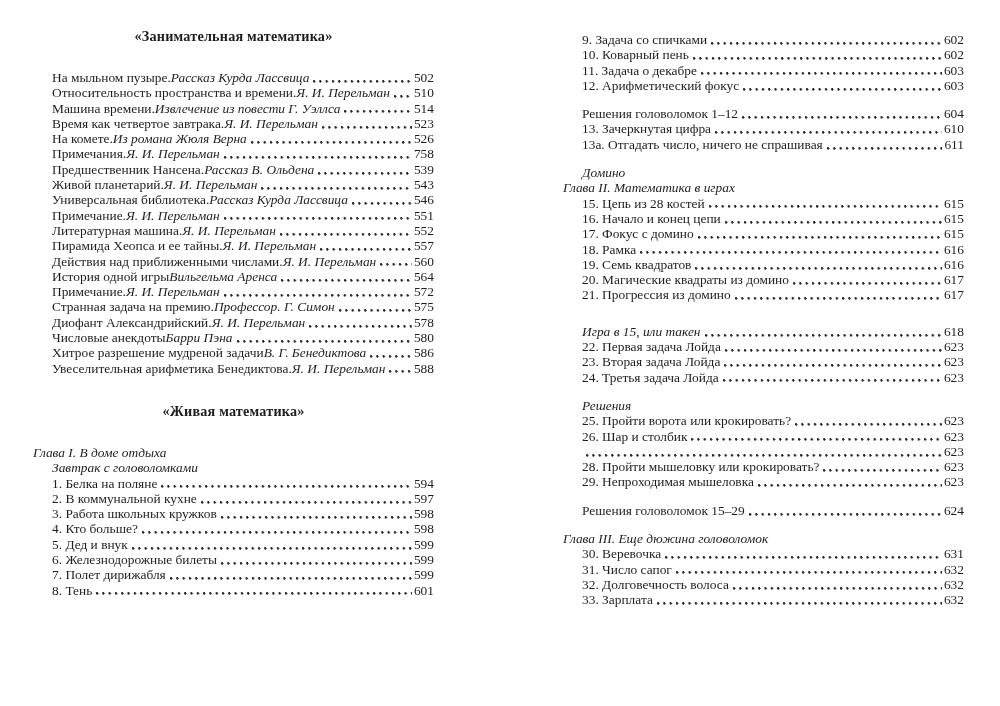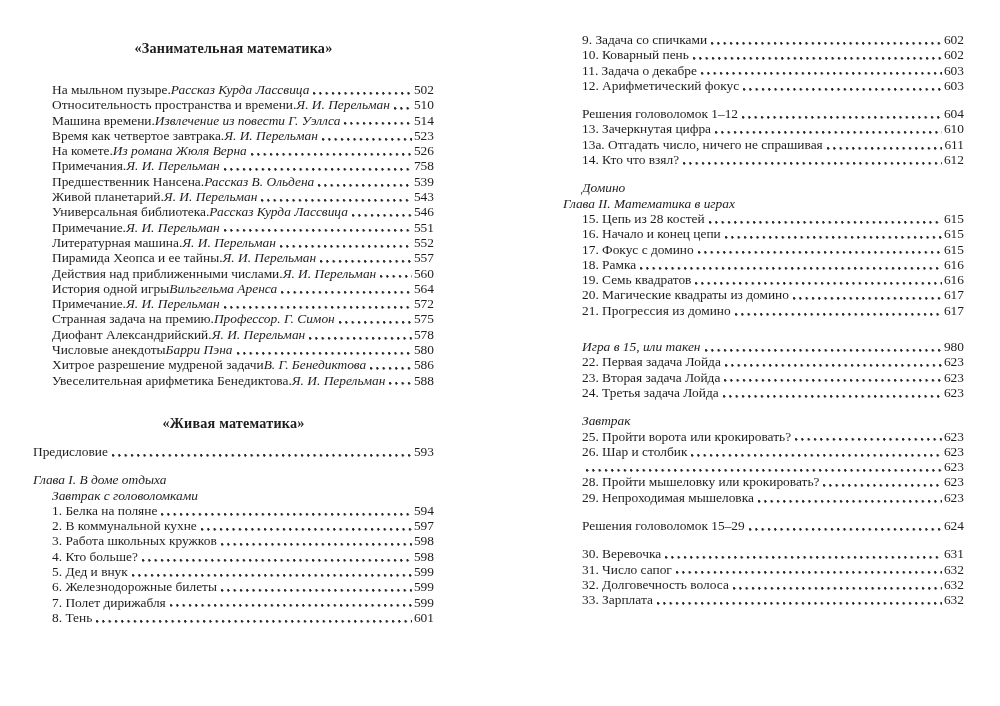--- a/index.html
+++ b/index.html
@@ -14,21 +14,21 @@
     width: 1000px; height: 706px;
     background: #ffffff;
     color: #1d1d1d;
   }
   .column {
     position: absolute;
     font-size: 13.4px;
     line-height: 15.3px;
     color: #1d1d1d;
   }
-  .column-left  { left: 33px;  top: 40px; width: 401px; }
+  .column-left  { left: 33px;  top: 28px; width: 401px; }
   .column-right { left: 563px; top: 32px; width: 401px; }
 
   .heading {
     font-weight: bold;
     text-align: center;
     font-size: 14.2px;
     line-height: 17px;
     margin: 27px 0 12px 0;
     letter-spacing: 0.2px;
   }
@@ -180,25 +180,20 @@
         <span class="leader"></span>
         <span class="pagenum">586</span>
       </div>
       <div class="row indent">
         <span class="t-roman">Увеселительная арифметика Бенедиктова. </span>
         <span class="t-italic">Я. И. Перельман</span>
         <span class="leader"></span>
         <span class="pagenum">588</span>
       </div>
       <div class="heading">«Живая математика»</div>
-      <div class="row">
-        <span class="t-roman">Предисловие</span>
-        <span class="leader"></span>
-        <span class="pagenum">593</span>
-      </div>
       <div class="gap"></div>
       <div class="row">
         <span class="t-italic">Глава I. В доме отдыха</span>
       </div>
       <div class="row indent">
         <span class="t-italic">Завтрак с головоломками</span>
       </div>
       <div class="row indent">
         <span class="t-roman">1. Белка на поляне</span>
         <span class="leader"></span>
@@ -270,25 +265,20 @@
       <div class="row indent">
         <span class="t-roman">13. Зачеркнутая цифра</span>
         <span class="leader"></span>
         <span class="pagenum">610</span>
       </div>
       <div class="row indent">
         <span class="t-roman">13а. Отгадать число, ничего не спрашивая</span>
         <span class="leader"></span>
         <span class="pagenum">611</span>
       </div>
-      <div class="row indent">
-        <span class="t-roman">14. Кто что взял?</span>
-        <span class="leader"></span>
-        <span class="pagenum">612</span>
-      </div>
       <div class="gap"></div>
       <div class="row indent">
         <span class="t-italic">Домино</span>
       </div>
       <div class="row">
         <span class="t-italic">Глава II. Математика в играх</span>
       </div>
       <div class="row indent">
         <span class="t-roman">15. Цепь из 28 костей</span>
         <span class="leader"></span>
@@ -321,40 +311,40 @@
       </div>
       <div class="row indent">
         <span class="t-roman">21. Прогрессия из домино</span>
         <span class="leader"></span>
         <span class="pagenum">617</span>
       </div>
       <div class="gap" style="height: 21px;"></div>
       <div class="row indent">
         <span class="t-italic">Игра в 15, или такен</span>
         <span class="leader"></span>
-        <span class="pagenum">980</span>
+        <span class="pagenum">618</span>
       </div>
       <div class="row indent">
         <span class="t-roman">22. Первая задача Лойда</span>
         <span class="leader"></span>
         <span class="pagenum">623</span>
       </div>
       <div class="row indent">
         <span class="t-roman">23. Вторая задача Лойда</span>
         <span class="leader"></span>
         <span class="pagenum">623</span>
       </div>
       <div class="row indent">
         <span class="t-roman">24. Третья задача Лойда</span>
         <span class="leader"></span>
         <span class="pagenum">623</span>
       </div>
       <div class="gap"></div>
       <div class="row indent">
-        <span class="t-italic">Завтрак</span>
+        <span class="t-italic">Решения</span>
       </div>
       <div class="row indent">
         <span class="t-roman">25. Пройти ворота или крокировать?</span>
         <span class="leader"></span>
         <span class="pagenum">623</span>
       </div>
       <div class="row indent">
         <span class="t-roman">26. Шар и столбик</span>
         <span class="leader"></span>
         <span class="pagenum">623</span>
@@ -373,20 +363,23 @@
         <span class="leader"></span>
         <span class="pagenum">623</span>
       </div>
       <div class="gap"></div>
       <div class="row indent">
         <span class="t-roman">Решения головоломок 15–29</span>
         <span class="leader"></span>
         <span class="pagenum">624</span>
       </div>
       <div class="gap"></div>
+      <div class="row">
+        <span class="t-italic">Глава III. Еще дюжина головоломок</span>
+      </div>
       <div class="row indent">
         <span class="t-roman">30. Веревочка</span>
         <span class="leader"></span>
         <span class="pagenum">631</span>
       </div>
       <div class="row indent">
         <span class="t-roman">31. Число сапог</span>
         <span class="leader"></span>
         <span class="pagenum">632</span>
       </div>

